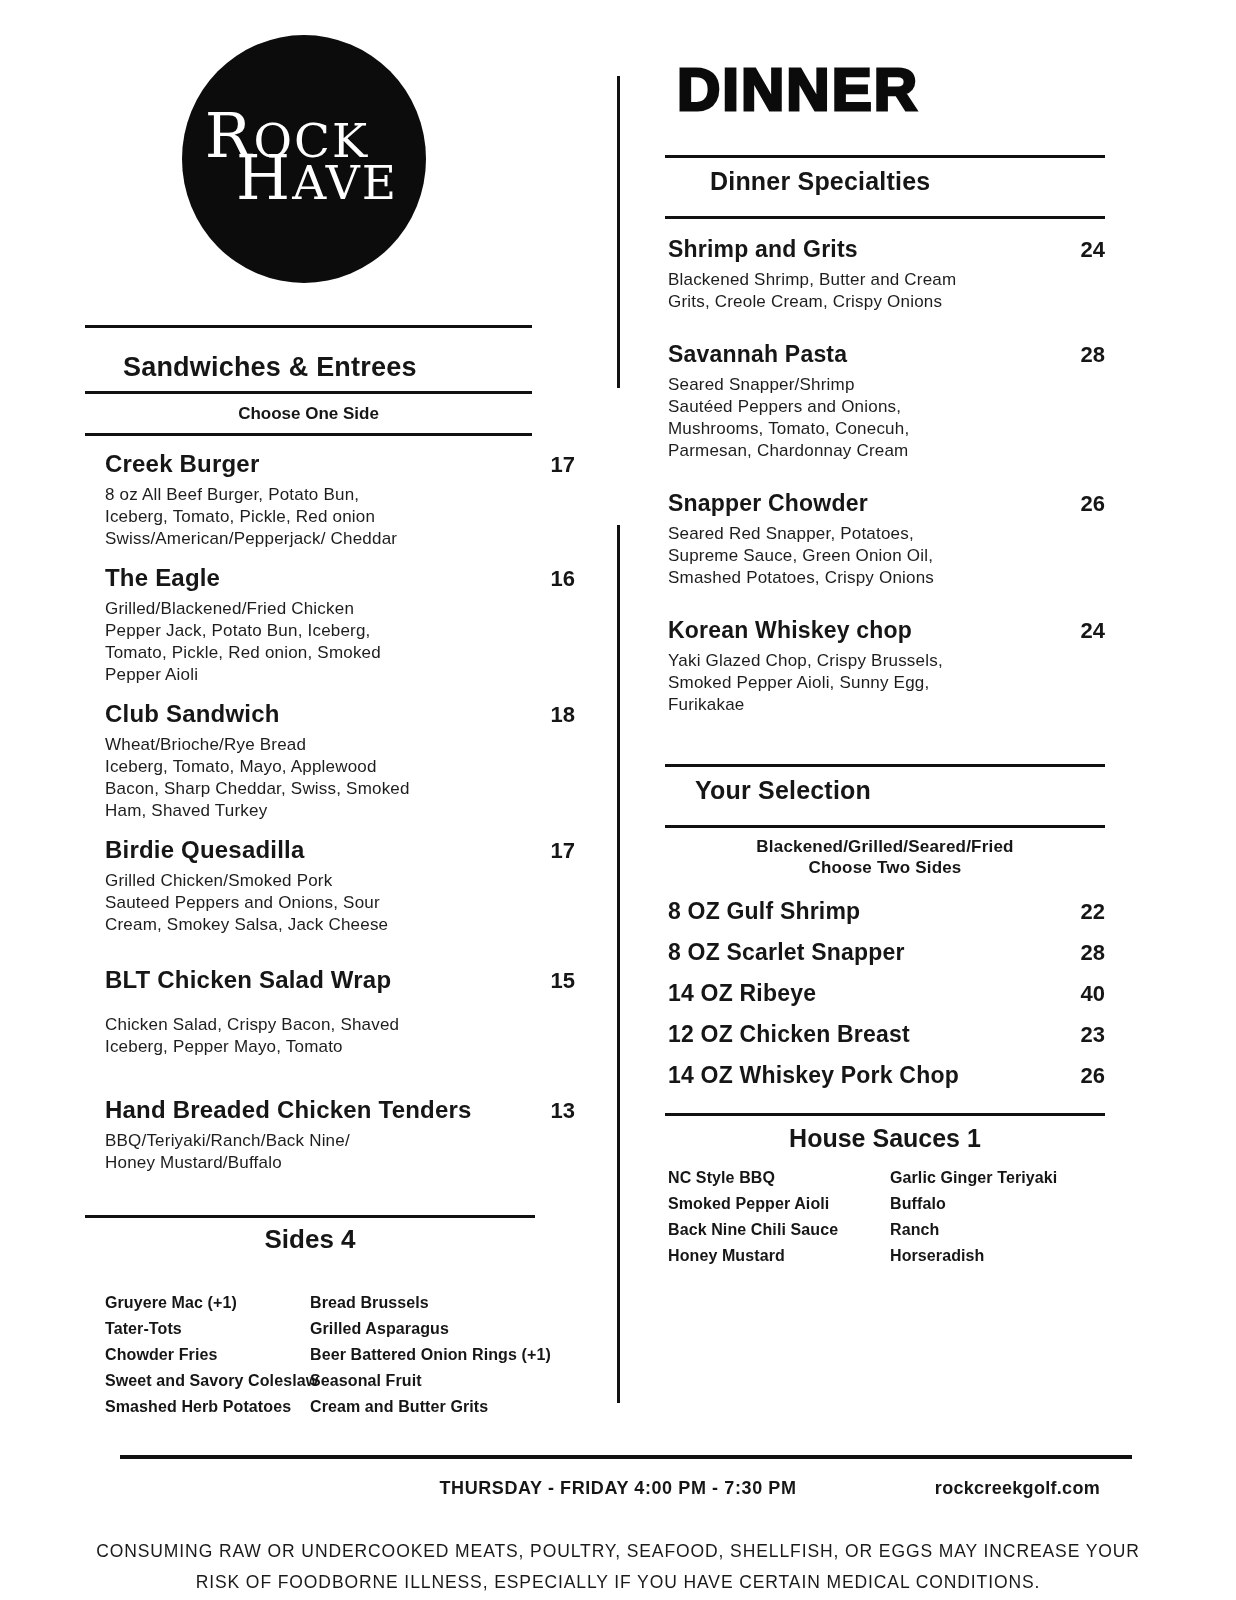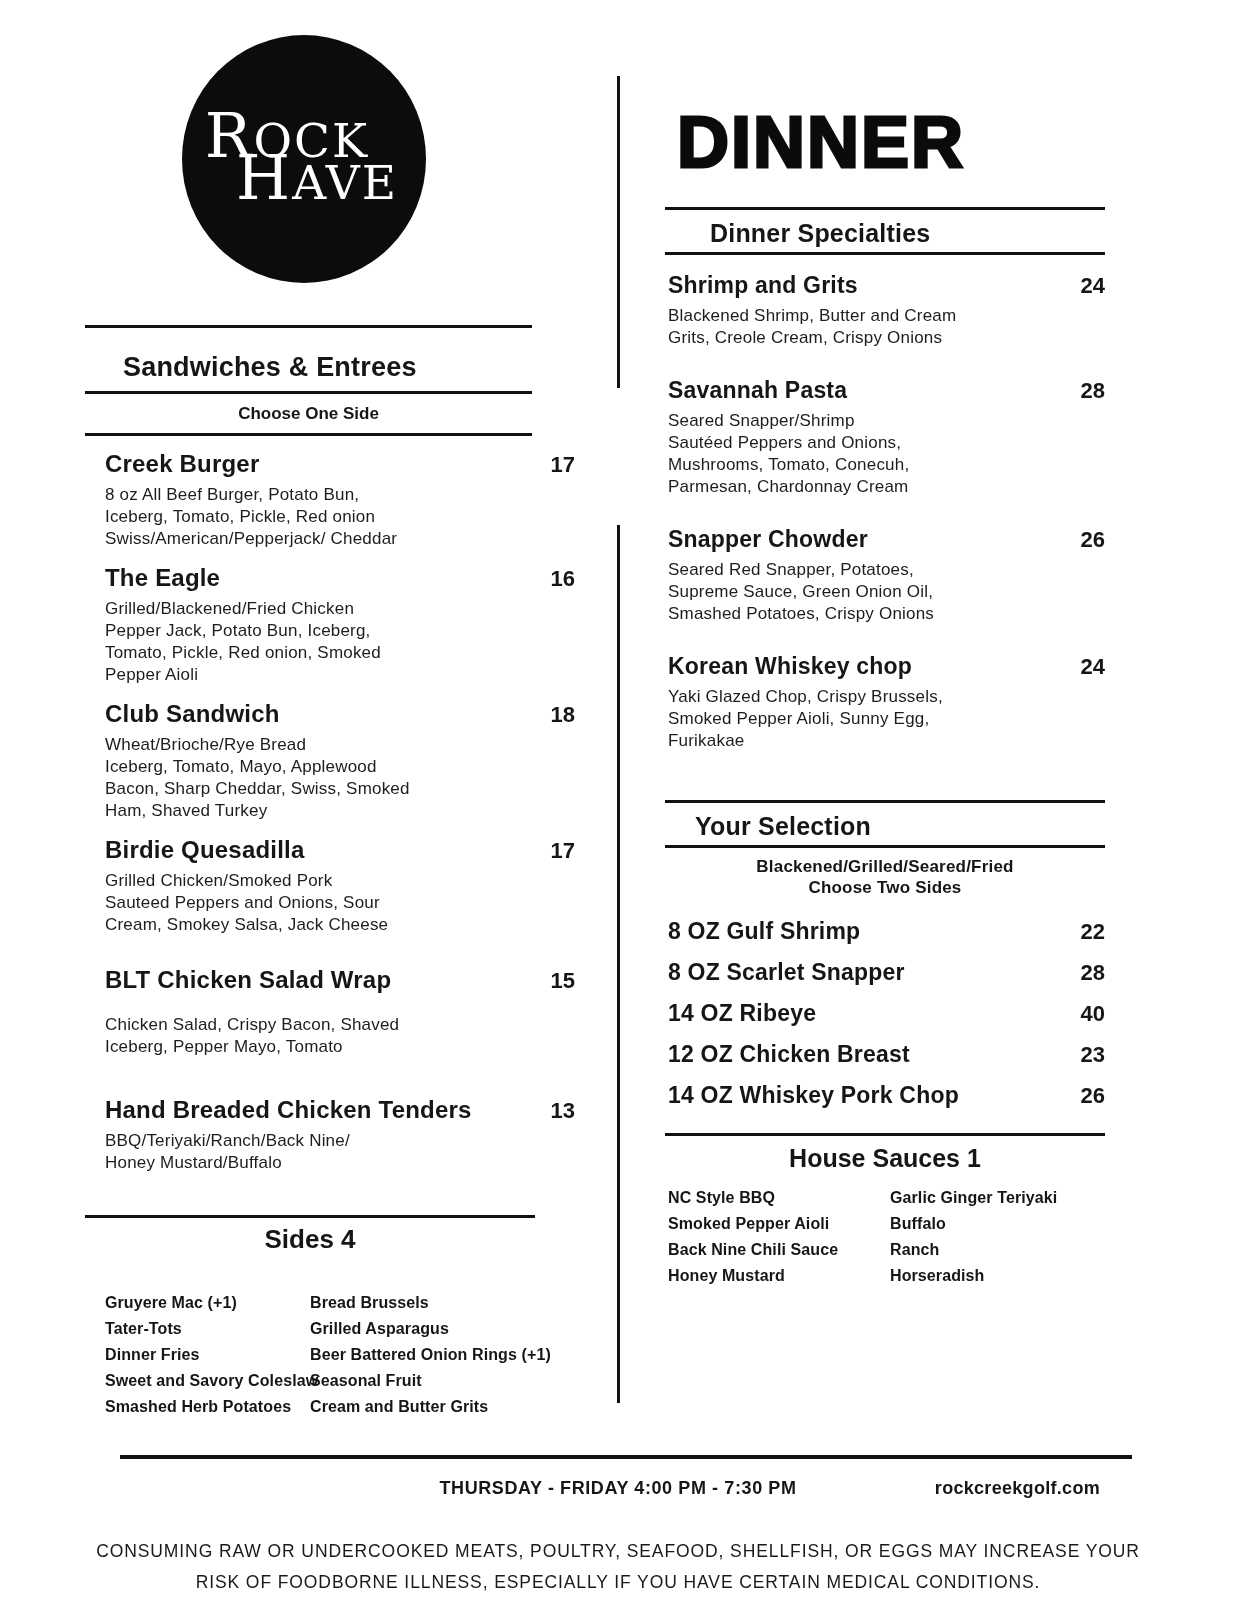--- a/index.html
+++ b/index.html
@@ -74,28 +74,28 @@
   
   .sides-rule { margin-top: 41px; width: 450px; }
   .sides-title { font-size: 26px; font-weight: bold; text-align: center; width: 450px; padding: 6px 0 2px 0; }
   .cols-2 { display: flex; margin-top: 33px; }
   .list-col { font-size: 16px; font-weight: bold; line-height: 26px; letter-spacing: 0.1px; }
   .sides-col1 { width: 225px; padding-left: 20px; }
   .sides-col2 { width: 235px; }
 
   
   .dinner-title {
-    margin-top: 92px; margin-left: 12px;
-    font-size: 72px; line-height: 100px; font-weight: bold;
+    margin-top: 40px; margin-left: 12px;
+    font-size: 60px; line-height: 100px; font-weight: bold;
     letter-spacing: 2px;
     -webkit-text-stroke: 3px #0b0b0b;
     color: #0b0b0b;
   }
   .dinner-rule { margin-top: 15px; width: 440px; }
-  .rsect-title { font-size: 25px; font-weight: bold; padding: 9px 0 4px 45px; letter-spacing: 0.2px; }
+  .rsect-title { font-size: 25px; font-weight: bold; padding: 9px 0 20px 45px; letter-spacing: 0.2px; }
   .rsect-rule { width: 440px; }
 
   .selection-sect { margin-top: 48px; }
   .selection-title { padding-left: 30px; }
   .selection-sub { text-align: center; font-size: 17px; font-weight: bold; line-height: 21px; margin-top: 8px; letter-spacing: 0.2px; }
   .selection-rows { margin-top: 13px; }
   .sel-row { display: flex; align-items: baseline; line-height: 40px; padding-left: 3px; }
   .sel-name { font-size: 23px; font-weight: bold; letter-spacing: 0.2px; }
   .sel-price { margin-left: auto; font-size: 22px; font-weight: bold; }
 
@@ -199,21 +199,21 @@
       <div class="item-desc">BBQ/Teriyaki/Ranch/Back Nine/
 Honey Mustard/Buffalo</div>
     </div>
 
     <div class="hrule sides-rule"></div>
     <div class="sides-title">Sides 4</div>
     <div class="cols-2">
       <div class="list-col sides-col1">
         <div>Gruyere Mac (+1)</div>
         <div>Tater-Tots</div>
-        <div>Dinner Fries</div>
+        <div>Chowder Fries</div>
         <div>Sweet and Savory Coleslaw</div>
         <div>Smashed Herb Potatoes</div>
       </div>
       <div class="list-col sides-col2">
         <div>Bread Brussels</div>
         <div>Grilled Asparagus</div>
         <div>Beer Battered Onion Rings (+1)</div>
         <div>Seasonal Fruit</div>
         <div>Cream and Butter Grits</div>
       </div>

